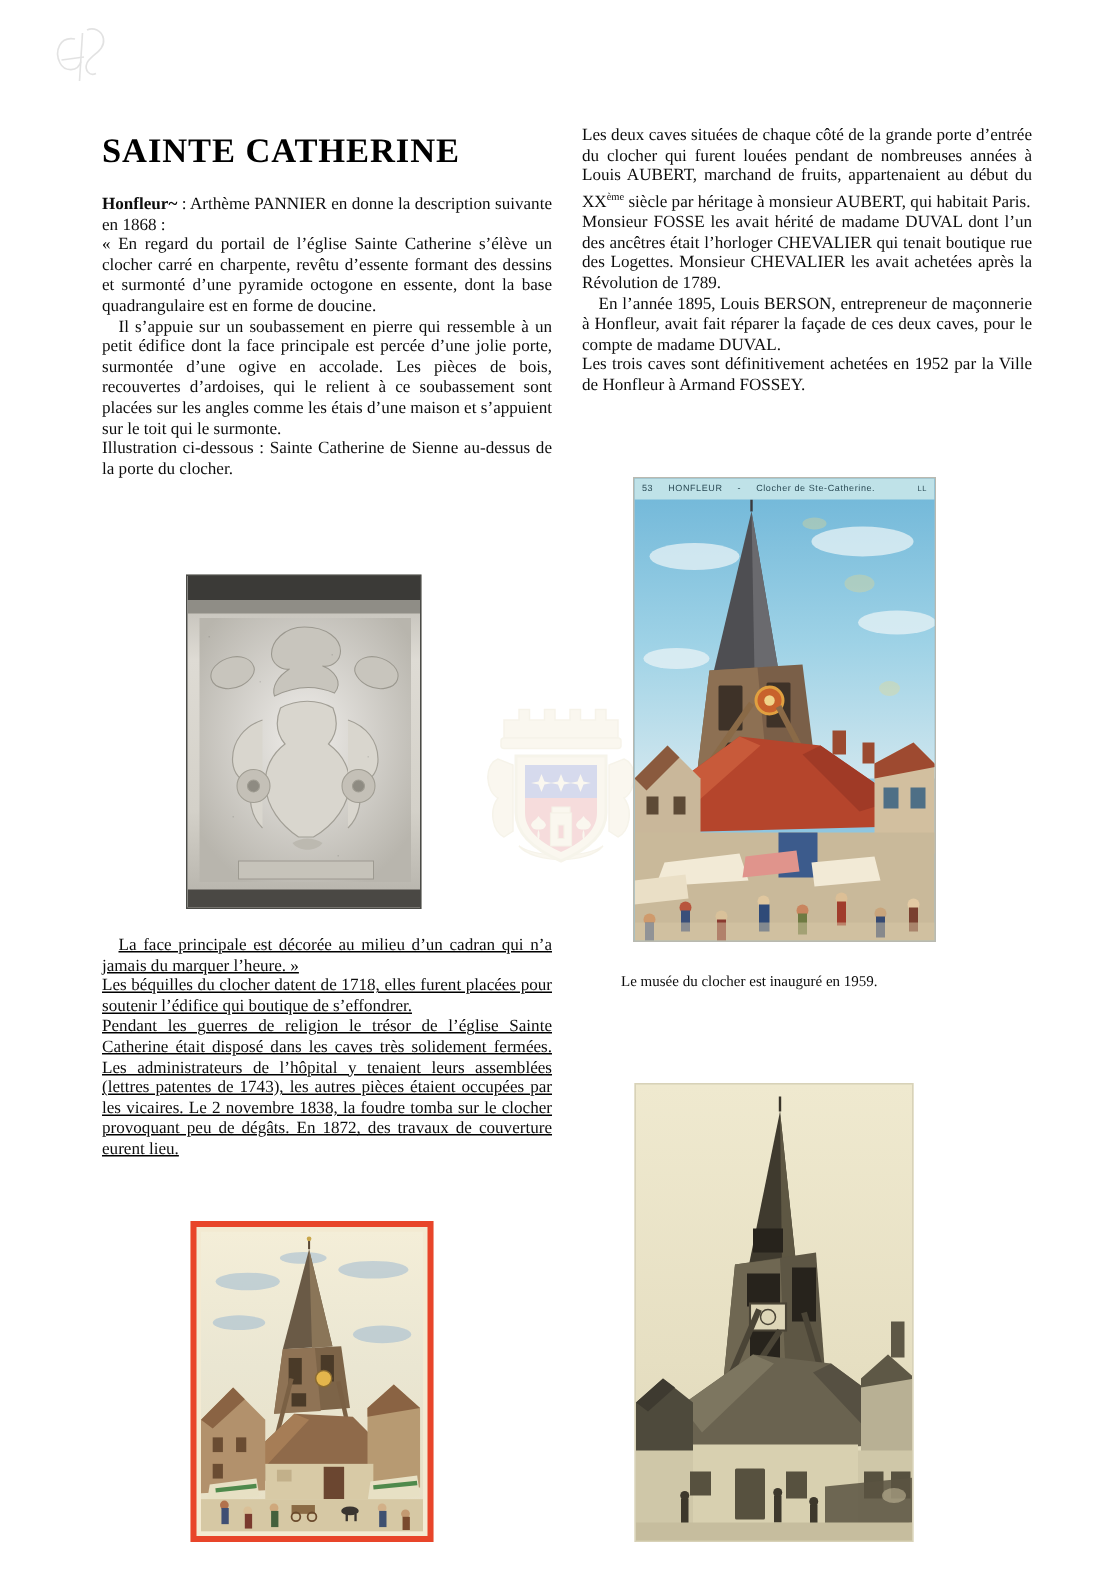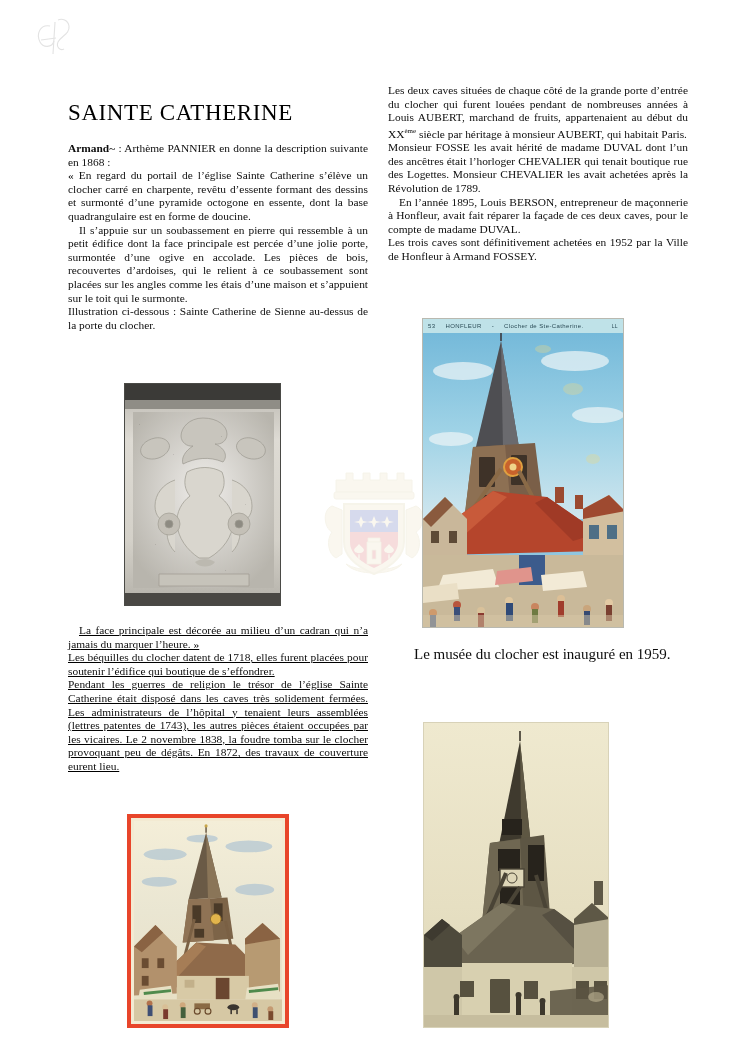--- a/index.html
+++ b/index.html
@@ -32,23 +32,23 @@
     pointer-events: none;
   }
 
   
   .col { position: absolute; }
   #col-left  { left: 68px;  top: 88px;  width: 300px; }
   #col-right { left: 388px; top: 84px;  width: 300px; }
 
   #page-title {
     font-size: 23px;
-    font-weight: normal;
+    font-weight: bold;
     letter-spacing: .6px;
-    margin: 12px 0 16px 0;
+    margin: 0 0 16px 0;
     font-family: "Liberation Serif", "DejaVu Serif", serif;
   }
 
   p.body {
     margin: 0;
     font-size: 11.4px;
     line-height: 13.6px;
     text-align: justify;
     text-justify: inter-word;
     color: #0d0d0d;
@@ -59,21 +59,21 @@
   p.body sup { font-size: 7px; vertical-align: super; margin-top: 24px; }
 
   
   #col-left-lower {
     position: absolute; left: 68px; top: 624px; width: 300px; text-decoration: underline;
   }
 
   
   #museum-caption {
     position: absolute; left: 414px; top: 648px; width: 280px;
-    font-size: 15px; line-height: 13.6px; color: #0d0d0d;
+    font-size: 10px; line-height: 13.6px; color: #0d0d0d;
   }
 
   
   .figure { position: absolute; overflow: hidden; }
 
   
   #fig-sculpture {
     left: 124px; top: 383px; width: 157px; height: 223px;
     background: #cfcdc8;
     border: 1px solid #4a4a46;
@@ -163,21 +163,21 @@
       <g fill="#efe7cd">
         <path d="M39 86 c-2 3 -4 3 -5 6 c1 3 3 3 5 3 c-1 3 -1 5 0 7 c1 -2 1 -4 0 -7 c2 0 4 0 5 -3 c-1 -3 -3 -3 -5 -6 z"></path>
         <path d="M69 86 c-2 3 -4 3 -5 6 c1 3 3 3 5 3 c-1 3 -1 5 0 7 c1 -2 1 -4 0 -7 c2 0 4 0 5 -3 c-1 -3 -3 -3 -5 -6 z"></path>
       </g>
     </svg>
   </div>
 
   <div class="col" id="col-left">
     <h1 id="page-title">SAINTE CATHERINE</h1>
 
-    <p class="body"><span class="lead">Armand~</span><span> : Arthème PANNIER en donne la description suivante en 1868 :</span></p>
+    <p class="body"><span class="lead">Honfleur~</span><span> : Arthème PANNIER en donne la description suivante en 1868 :</span></p>
 
     <p class="body">« En regard du portail de l’église Sainte Catherine s’élève un clocher carré en charpente, revêtu d’essente formant des dessins et surmonté d’une pyramide octogone en essente, dont la base quadrangulaire est en forme de doucine.</p>
     <p class="body ind">Il s’appuie sur un soubassement en pierre qui ressemble à un petit édifice dont la face principale est percée d’une jolie porte, surmontée d’une ogive en accolade. Les pièces de bois, recouvertes d’ardoises, qui le relient à ce soubassement sont placées sur les angles comme les étais d’une maison et s’appuient sur le toit qui le surmonte.</p>
     <p class="body">Illustration ci-dessous : Sainte Catherine de Sienne au-dessus de la porte du clocher.</p>
   </div>
 
   <div class="col" id="col-right">
     <p class="body"><span>Les deux caves situées de chaque côté de la grande porte d’entrée du clocher qui furent louées pendant de nombreuses années à Louis AUBERT, marchand de fruits, appartenaient au début du XX</span><sup>ème</sup><span> siècle par héritage à monsieur AUBERT, qui habitait Paris.</span></p>
 
     <p class="body">Monsieur FOSSE les avait hérité de madame DUVAL dont l’un des ancêtres était l’horloger CHEVALIER qui tenait boutique rue des Logettes. Monsieur CHEVALIER les avait achetées après la Révolution de 1789.</p>

